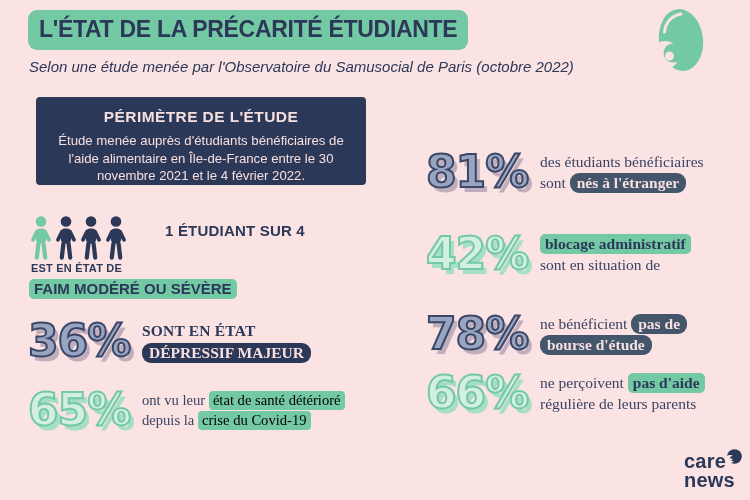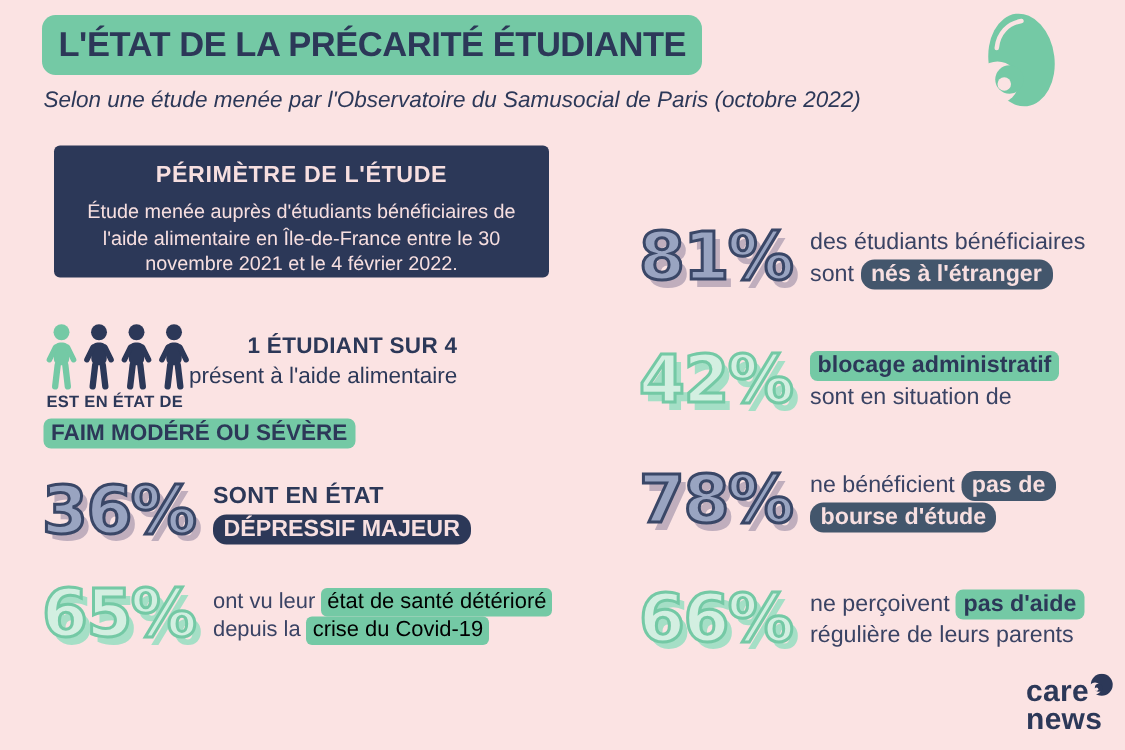--- a/index.html
+++ b/index.html
@@ -45,30 +45,30 @@
   .pill { background:#43566c; color:#f7dfe0; font-weight:bold; padding:1px 7px 2px; border-radius:9px; }
   .pill-dark { background:#2c3858; }
   
   .stat { position:absolute; display:flex; align-items:center; gap:10px; }
   .num {
     font-family:"DejaVu Sans", sans-serif; font-weight:bold; font-size:44px;
     line-height:1.15; min-width:104px; letter-spacing:-1px;
   }
   .num-blue  { color:#99a4c1; -webkit-text-stroke:2px #3a4767; text-shadow:4px 5px 0 #c0aebd; }
   .num-green { color:#d3efe1; -webkit-text-stroke:2px #74c9a5; text-shadow:4px 5px 0 #a5dfc6; }
-  .stat-lines { font-size:15.5px; color:#3a4364; }
+  .stat-lines { font-size:15.5px; color:#3a4364;font-family:Liberation Serif, serif; }
   .stat-lines .line { white-space:nowrap; margin:3px 0; }
   .stat-lines .lineb { white-space:nowrap; margin:4px 0; font-weight:bold; color:#2c3858; letter-spacing:0.2px; }
   .stat-65 .line { font-size:14.6px; }
   .s36 { left:28px; top:316px; }
   .s65 { left:28px; top:385px; }
   .s81 { left:426px; top:147px; }
   .s42 { left:426px; top:229px; }
   .s78 { left:426px; top:309px; }
-  .s66 { left:426px; top:388px; }
+  .s66 { left:426px; top:368px; }
   
   .carenews {
     position:absolute; left:684px; top:452px; color:#2c3858;
     font-weight:bold; font-size:20px; line-height:0.95; letter-spacing:0.2px;
   }
   .carenews .row1 { display:flex; align-items:flex-start; gap:1px; }
   .carenews svg { margin-top:-3px; }
 </style>
 </head>
 <body>
@@ -130,21 +130,20 @@
         <rect x="6.4" y="13.5" width="11.2" height="16.5" rx="4.5" stroke="none"></rect>
         <line x1="7.6" y1="17" x2="3.2" y2="26" stroke-width="4" stroke-linecap="round"></line>
         <line x1="16.4" y1="17" x2="20.8" y2="26" stroke-width="4" stroke-linecap="round"></line>
         <line x1="9.2" y1="30" x2="7.4" y2="45.4" stroke-width="4.6" stroke-linecap="round"></line>
         <line x1="14.8" y1="30" x2="16.6" y2="45.4" stroke-width="4.6" stroke-linecap="round"></line>
       </g>
     </svg>
   </div>
   <div class="people-text">
     <div class="b">1 ÉTUDIANT SUR 4</div>
-    <div class="n">présent à l'aide alimentaire</div>
   </div>
   <div class="est-etat">EST EN ÉTAT DE</div>
   <div class="faim-line">
     <span class="hlb">FAIM MODÉRÉ OU SÉVÈRE</span>
   </div>
 
   <div class="stat s36">
     <div class="num num-blue">36%</div>
     <div class="stat-lines">
       <div class="lineb">SONT EN ÉTAT</div>

